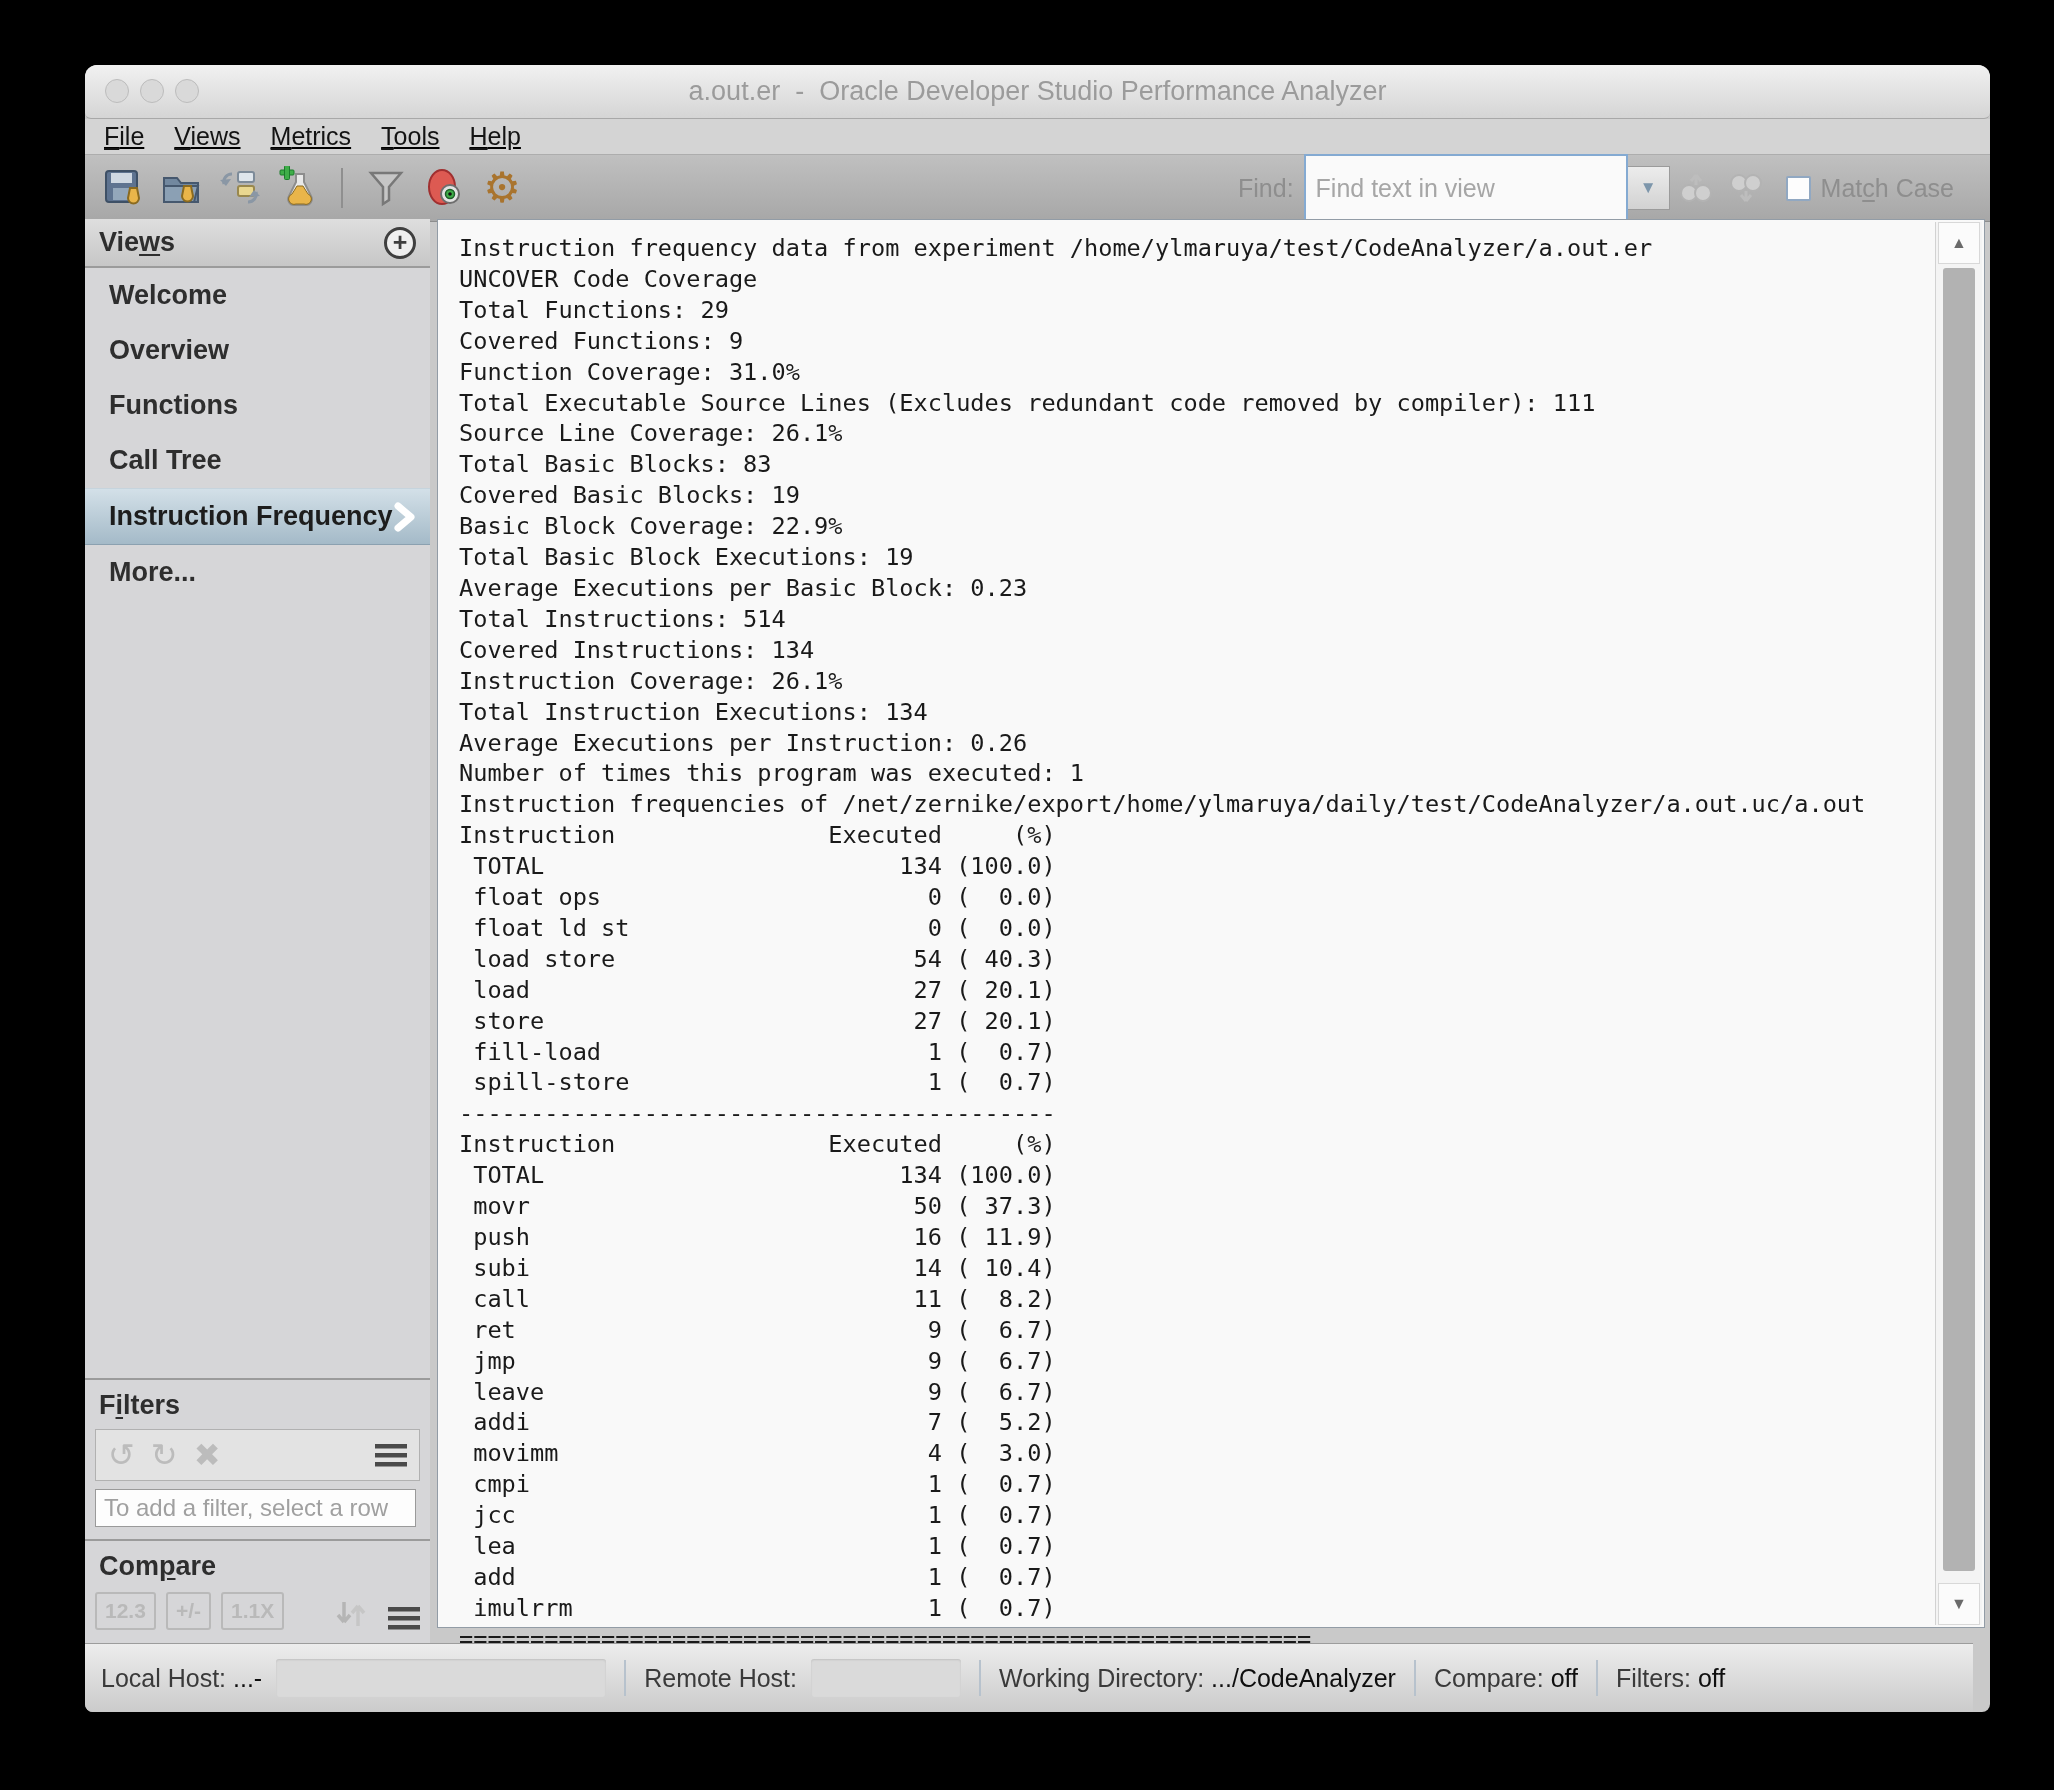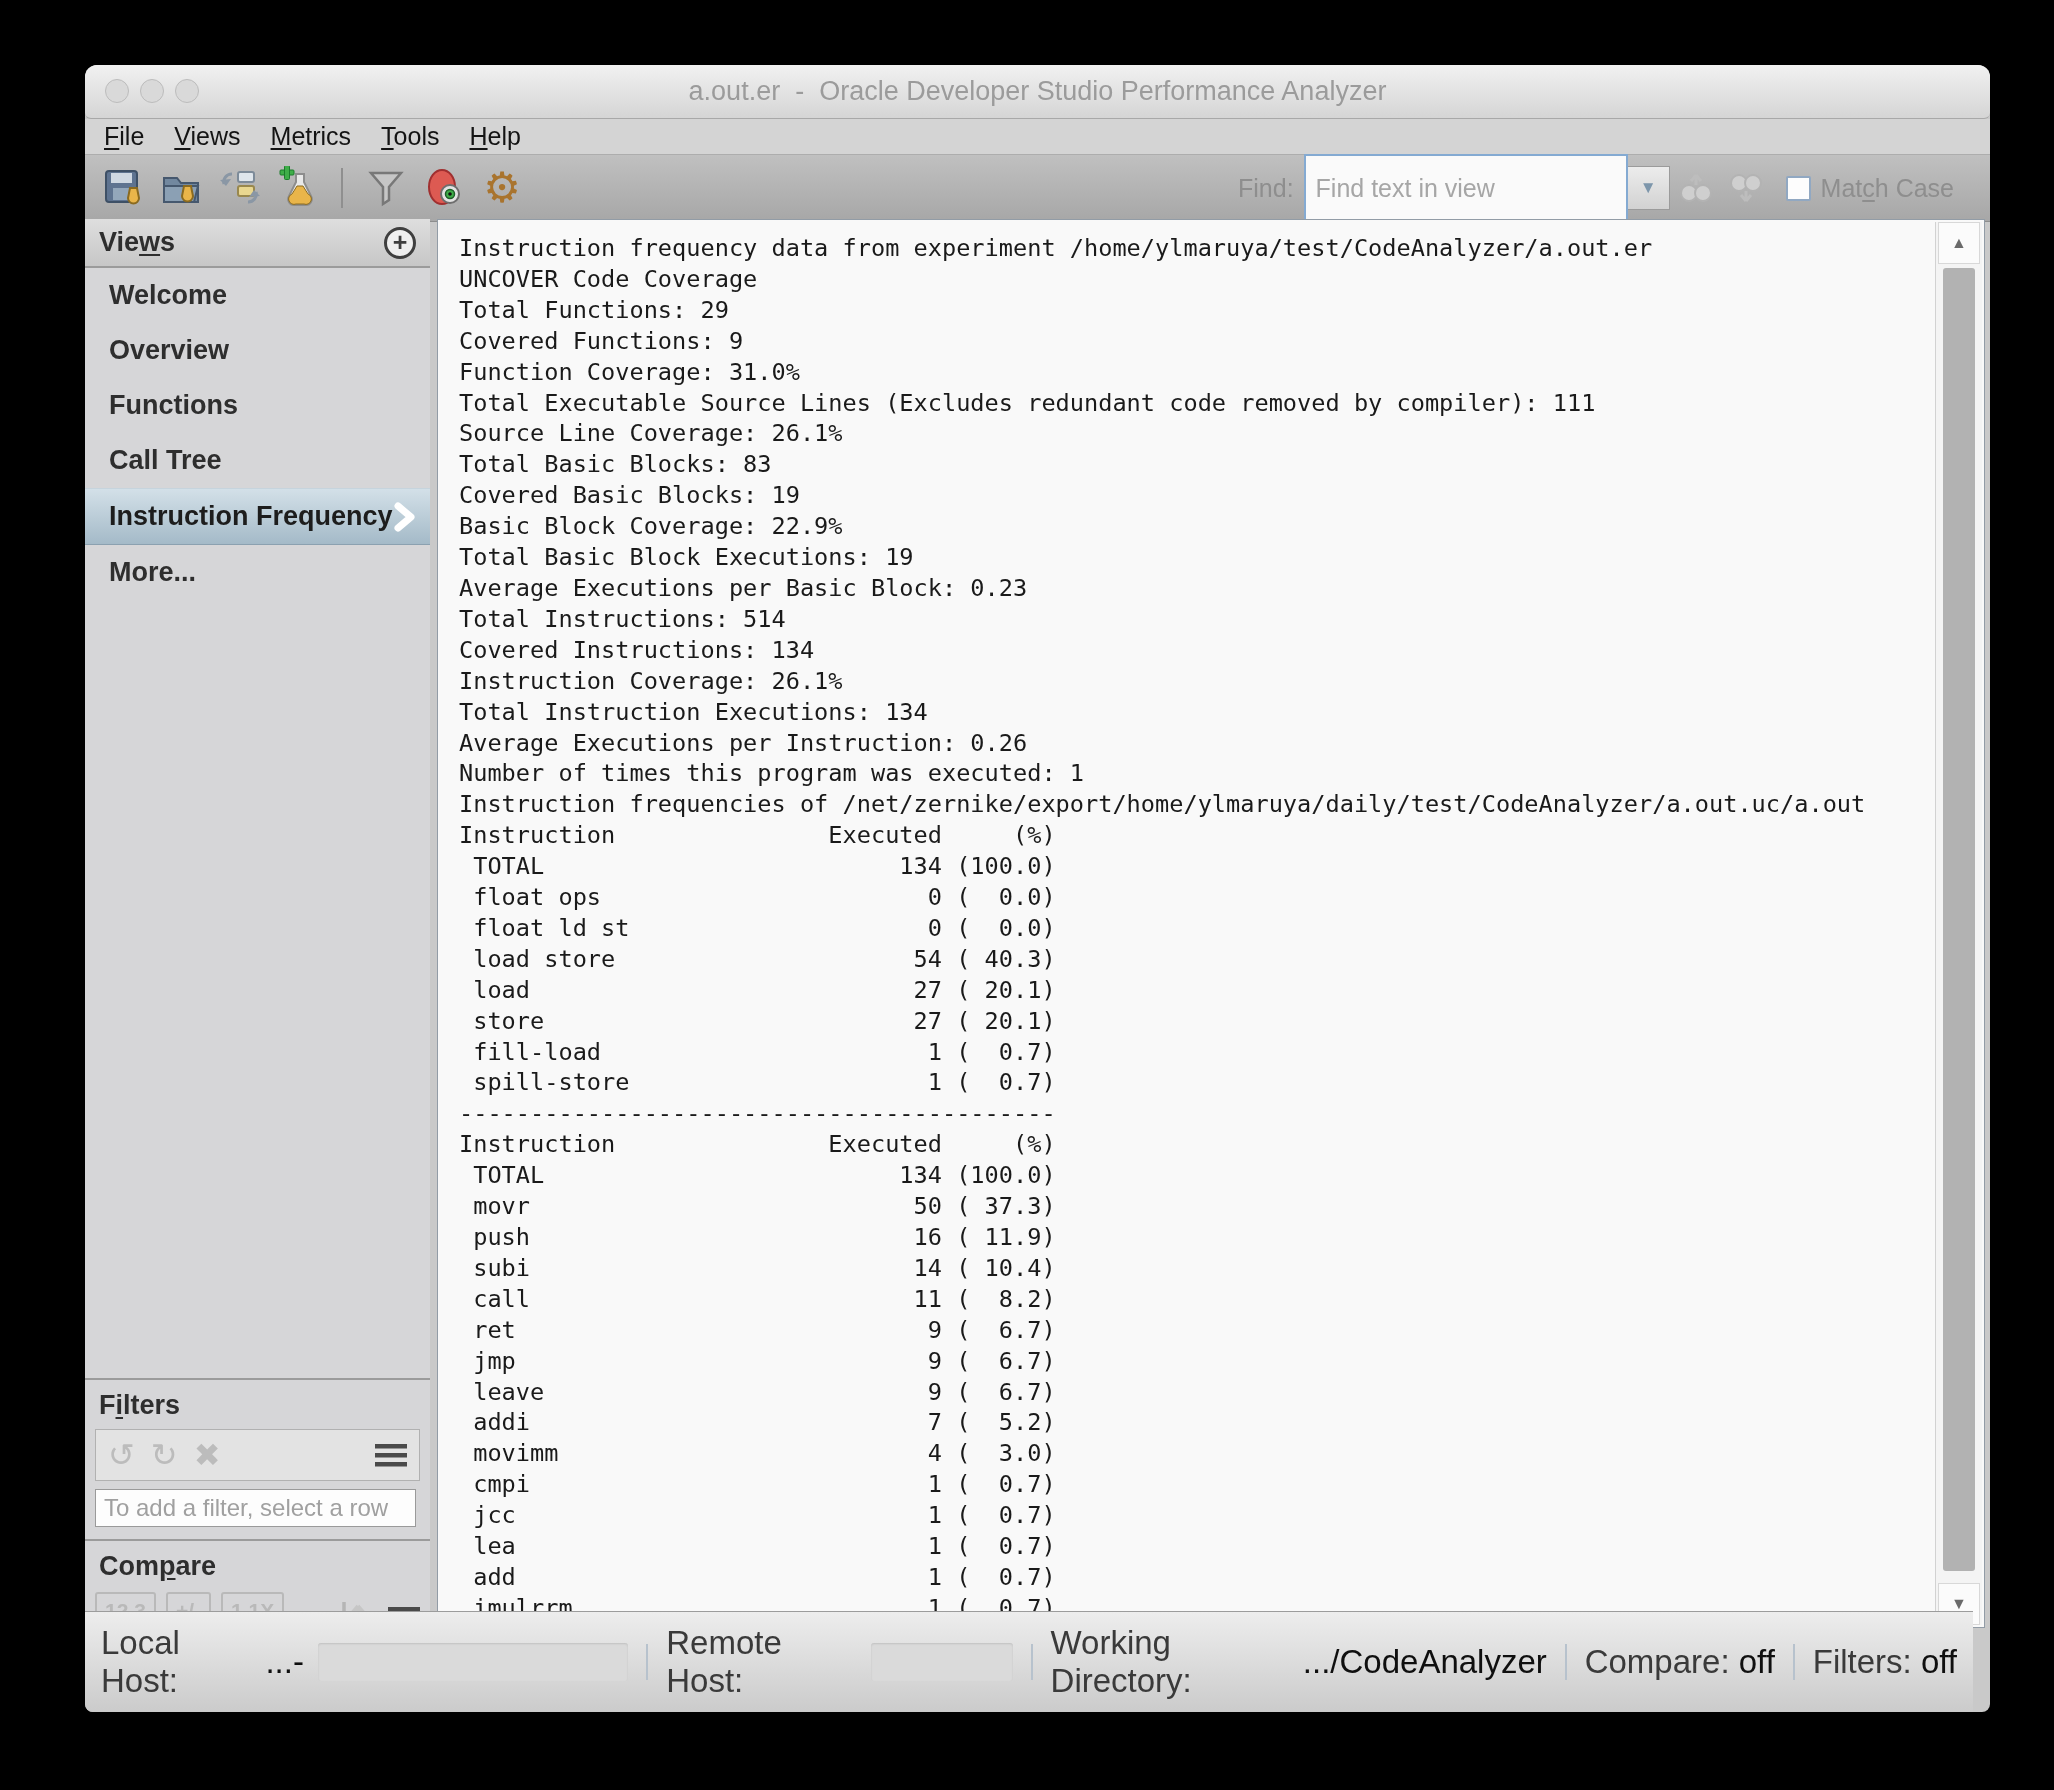--- a/index.html
+++ b/index.html
@@ -10,21 +10,21 @@
   
   .titlebar{height:53px;background:linear-gradient(#f1f1f1,#d5d5d5);
             border-bottom:1px solid #a8a8a8;position:relative;
             display:flex;align-items:center;justify-content:center;border-radius:6px;}
   .lights{position:absolute;left:20px;top:14px;display:flex;gap:11px;}
   .light{width:24px;height:24px;border-radius:50%;background:#d9d9d9;
          border:1px solid #bcbcbc;padding:0;}
   .title{color:#9b9b9b;font-size:27px;white-space:pre;}
   
   .menubar{height:35px;background:#d4d4d4;border-bottom:1px solid #adadad;
-           display:flex;align-items:center;padding-left:4px;}
+           display:flex;align-items:center;padding-left:4px;text-decoration:underline;}
   .menu-item{font-size:25px;color:#141414;padding:0 15px;}
   .u{text-decoration:underline;text-underline-offset:3px;}
   
   .toolbar{height:66px;background:linear-gradient(#c0c0c0,#a7a7a7);
            border-bottom:1px solid #8d8d8d;display:flex;align-items:center;padding:0 10px;}
   .tbtn{background:transparent;border:none;padding:0;margin:0 5px;width:48px;height:48px;
         display:flex;align-items:center;justify-content:center;}
   .tsep{width:2px;height:40px;background:#8f8f8f;margin:0 14px;}
   .gear{font-size:42px;color:#a9742e;line-height:1;}
   .findgroup{margin-left:auto;margin-right:26px;display:flex;align-items:center;}
@@ -88,21 +88,21 @@
   .sbtn{position:absolute;left:2px;right:2px;height:42px;background:#fbfbfb;
         border:1px solid #d8d8d8;color:#6a6a6a;font-size:16px;display:flex;
         align-items:center;justify-content:center;padding:0;}
   .sbtn.up{top:0;}
   .sbtn.down{bottom:0;}
   .sthumb{position:absolute;left:7px;right:7px;top:46px;bottom:54px;background:#b2b2b2;
           border-radius:3px;}
   
   .statusbar{position:absolute;left:0;right:17px;bottom:0;height:68px;
              background:linear-gradient(#ededed,#cbcbcb);border-top:1px solid #9c9c9c;
-             display:flex;align-items:center;padding:16px 16px;font-size:33px;color:#2e2e2e;}
+             display:flex;align-items:center;padding:0 16px;font-size:25px;color:#2e2e2e;}
   .seg{display:flex;align-items:center;}
   .seg .lab{color:#3a3a3a;}
   .seg .val{color:#0f0f0f;white-space:pre;}
   .field{height:38px;background:#dadada;border-radius:3px;margin-left:14px;
          box-shadow:inset 0 1px 2px rgba(0,0,0,.12);}
   .ssep{width:2px;height:36px;background:#b7c2cd;margin:0 18px;}
 </style>
 </head>
 <body>
 

